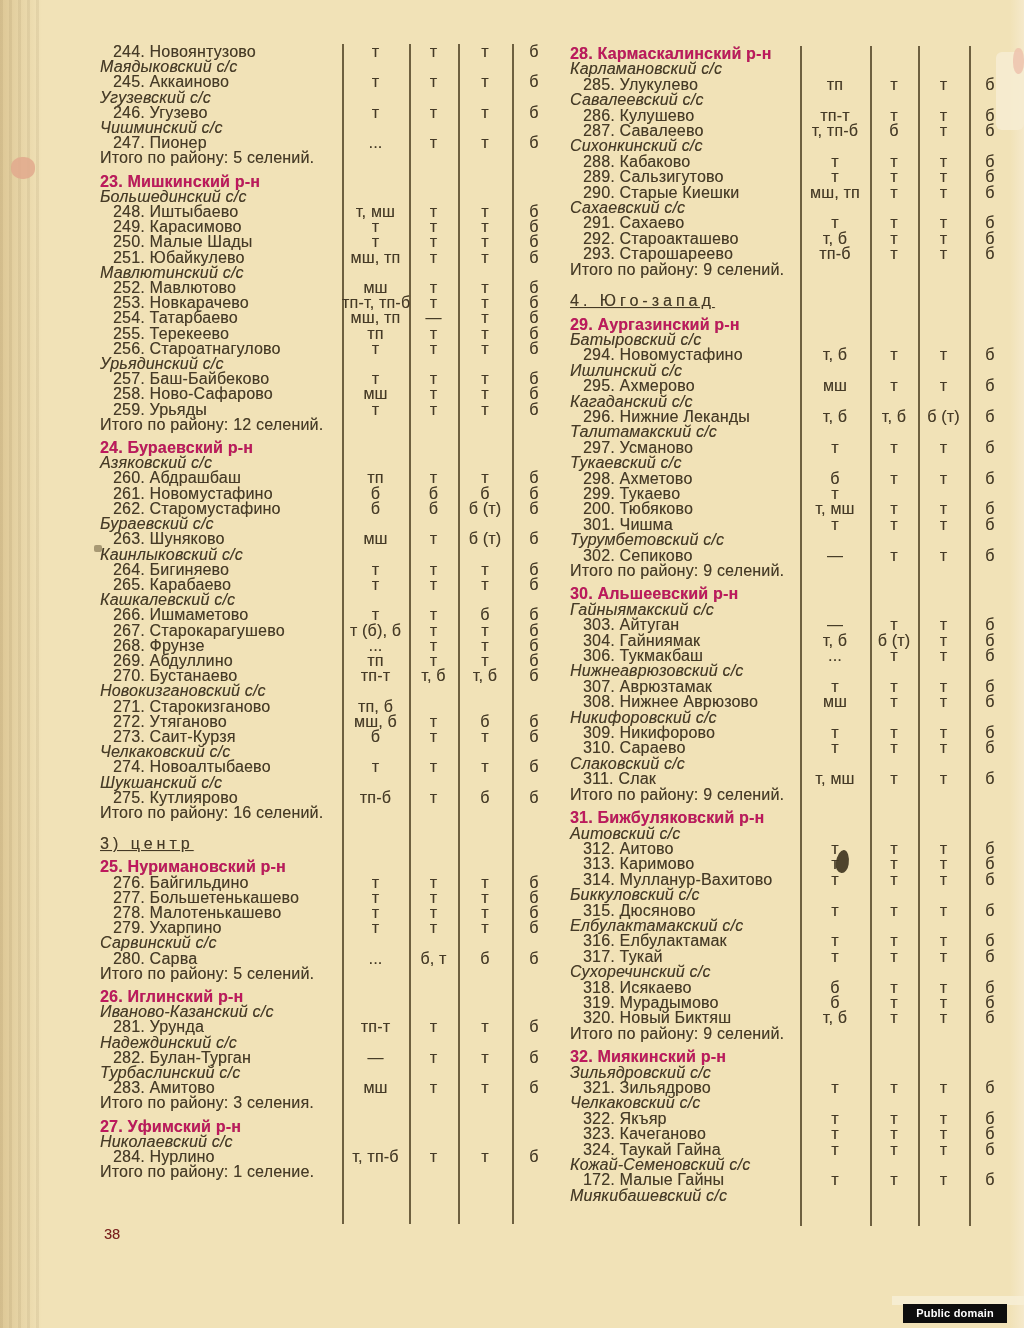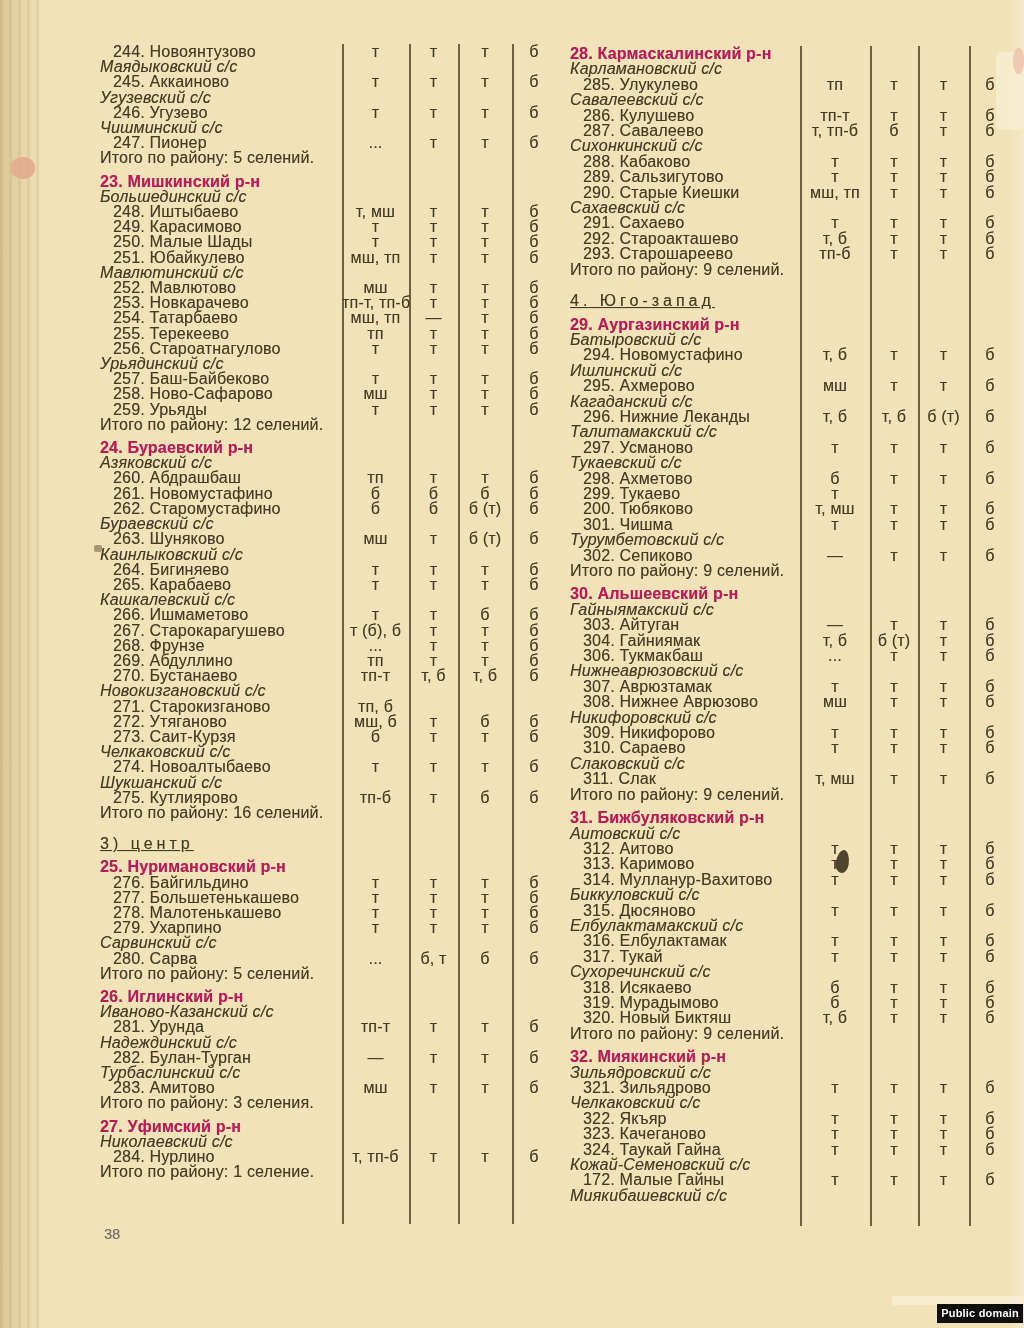--- a/index.html
+++ b/index.html
@@ -49,26 +49,26 @@
   .section{letter-spacing:4px;margin:16px 0 8px;text-decoration:underline;}
   .c{position:absolute;top:0;text-align:center;}
   #col-left .c1{left:242px;width:67px}
   #col-left .c2{left:309px;width:49px}
   #col-left .c3{left:358px;width:54px}
   #col-left .c4{left:412px;width:44px}
   #col-right .c1{left:230px;width:70px}
   #col-right .c2{left:300px;width:48px}
   #col-right .c3{left:348px;width:51px}
   #col-right .c4{left:399px;width:42px}
-  .page-number{position:absolute;left:104px;top:1226px;font-size:14.5px;color:#737373;
+  .page-number{position:absolute;left:104px;top:1226px;font-size:14.5px;color:#7f1d1d;
                text-shadow:.2px .2px .3px rgba(62,50,30,.45);}
   .badge-halo{position:absolute;right:0;bottom:23px;width:132px;height:9px;background:#f7efd6;opacity:.85;}
   .badge{
-    position:absolute;right:1px;bottom:5px;background:#0e0e0e;color:#ffffff;
-    font-size:11px;font-weight:bold;padding:3px 4px 4px;letter-spacing:.2px;
+    position:absolute;right:17px;bottom:5px;background:#0e0e0e;color:#ffffff;
+    font-size:11px;font-weight:bold;padding:3px 13px 4px;letter-spacing:.2px;
   }
 </style>
 </head>
 <body>
 
 <div>
   <div class="edge-left"></div>
   <div class="edge-right"></div>
   <div class="corner-light"></div>
   <div class="smudge smudge-left"></div>

